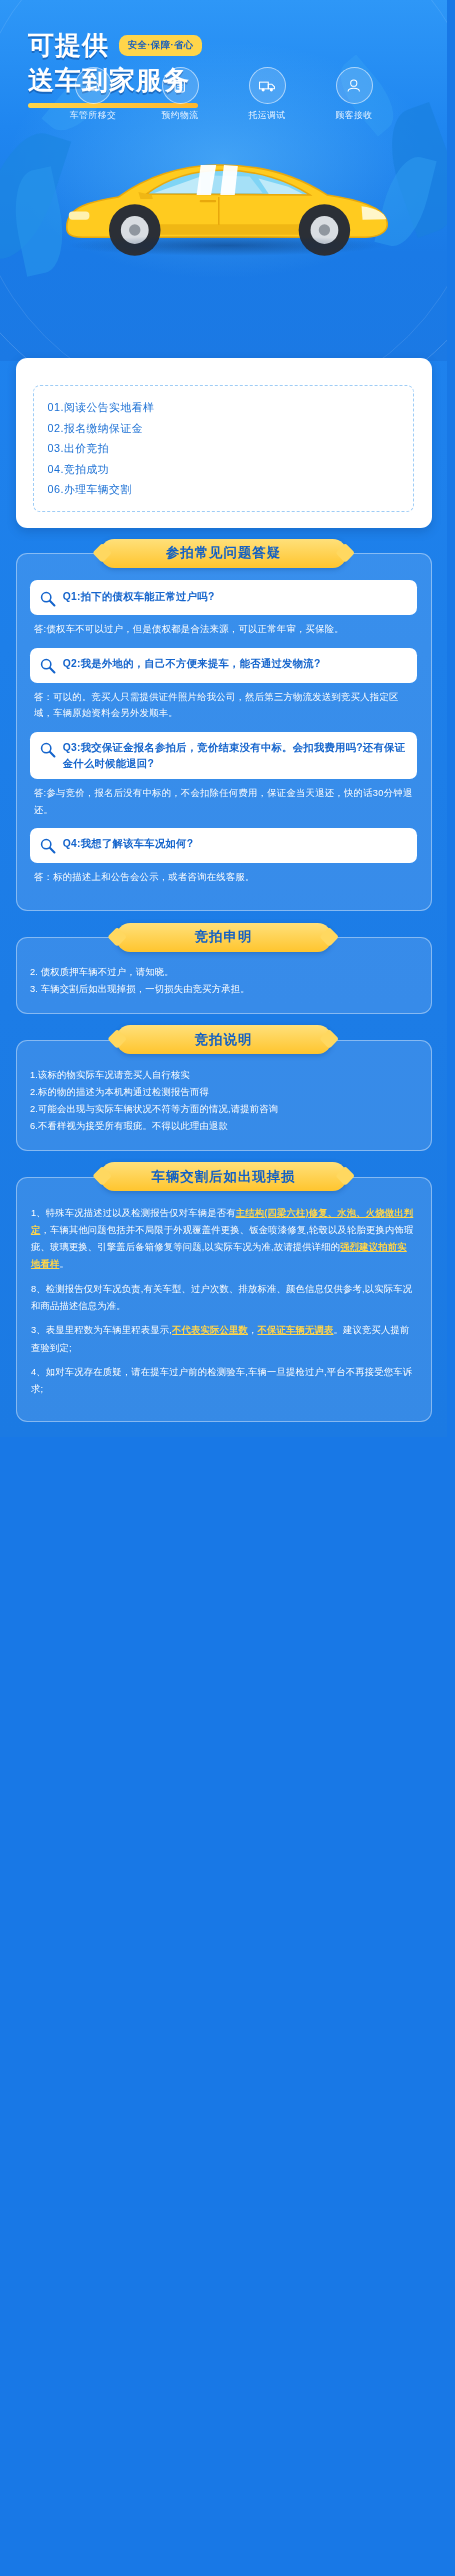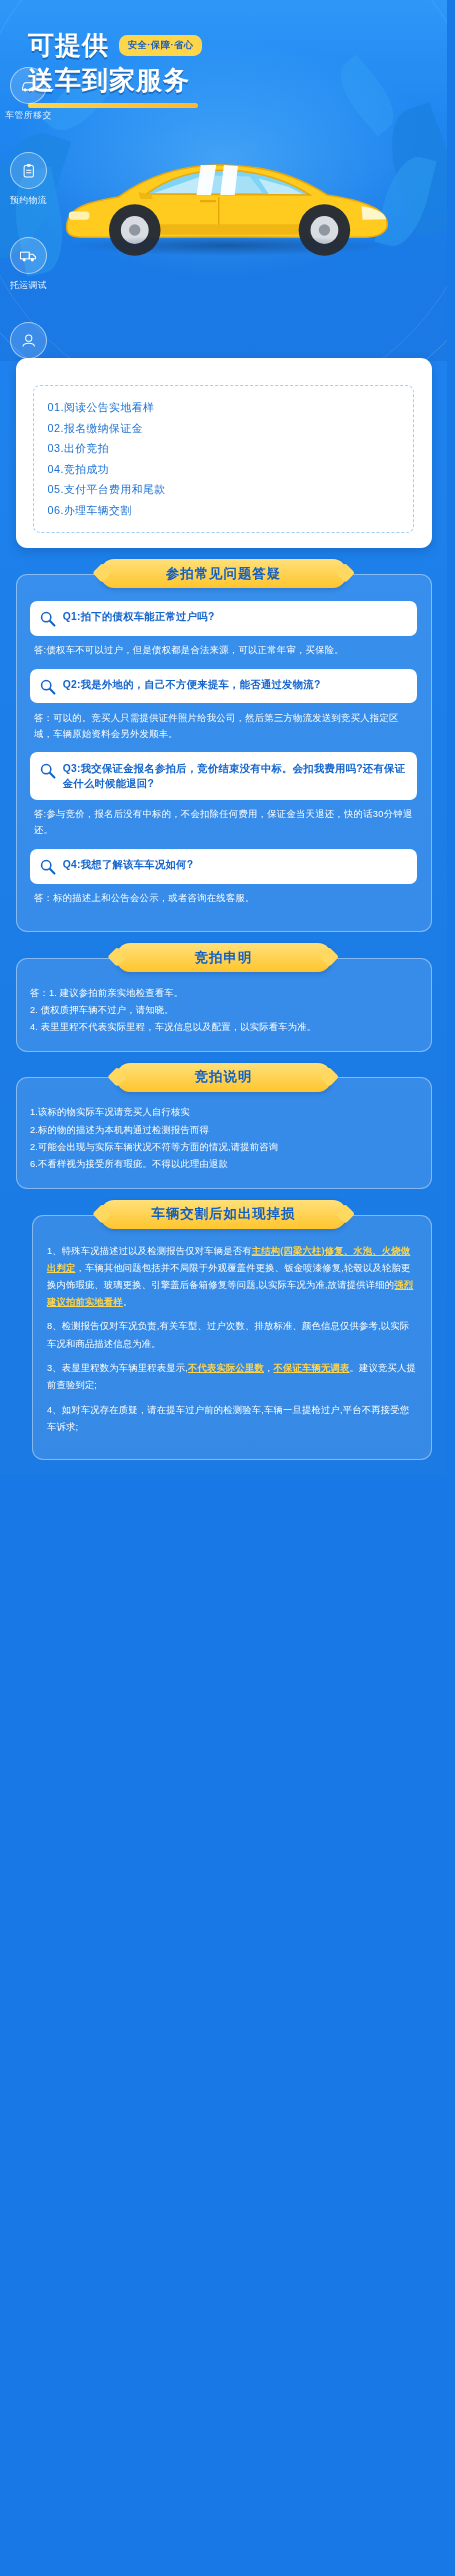--- a/index.html
+++ b/index.html
@@ -107,21 +107,20 @@
 
   
   .services {
     position: relative;
     z-index: 6;
     display: flex;
     justify-content: center;
     gap: 30px;
     padding: 0 0 15.5px 0;
     margin-top: -41px;
-    flex-direction: column;
   }
   .svc { width: 57px; text-align: center; }
   .svc-circle {
     width: 37px; height: 37px; border-radius: 50%;
     background: rgba(255,255,255,0.14);
     border: 1px solid rgba(255,255,255,0.55);
     margin: 0 auto 6.2px auto;
     display: flex; align-items: center; justify-content: center;
   }
   .svc-label { font-size: 8.8px; color: #eaf4ff; letter-spacing: 0.5px; }
@@ -206,21 +205,20 @@
 
   .tips-card {
     margin-top: -14.4px;
     background: rgba(255,255,255,0.12);
     border: 0.5px solid rgba(255,255,255,0.40);
     border-radius: 11.3px;
     padding: 27px 14.4px 15.5px 14.4px;
     font-size: 9.3px;
     line-height: 1.85;
     letter-spacing: 0.2px;
-    margin-left: 16px;
   }
   .tips-card p { margin-bottom: 7.2px; }
   .hl-yellow-u { color: #ffd54a; font-weight: bold; text-decoration: underline; }
 </style>
 </head>
 <body>
 
 <div class="page">
 
   <div class="hero">
@@ -319,21 +317,20 @@
     </div>
   </div>
 
   <div class="section">
     <div class="card">
       <div class="flow-inner">
         <div class="flow-item">01.阅读公告实地看样</div>
         <div class="flow-item">02.报名缴纳保证金</div>
         <div class="flow-item">03.出价竞拍</div>
         <div class="flow-item">04.竞拍成功</div>
-        <div class="flow-item">05.支付平台费用和尾款</div>
         <div class="flow-item">06.办理车辆交割</div>
       </div>
     </div>
   </div>
 
   <div class="section">
     <div class="sec-head wide">
       <span>参拍常见问题答疑</span>
     </div>
     <div class="faq-card">
@@ -383,23 +380,22 @@
       <div class="answer">答：标的描述上和公告会公示，或者咨询在线客服。</div>
 
     </div>
   </div>
 
   <div class="section">
     <div class="sec-head">
       <span>竞拍申明</span>
     </div>
     <div class="faq-card note-list">
-      <span class="ln">答：1. 建议参拍前亲实地检查看车。</span>
       <span class="ln">2. 债权质押车辆不过户，请知晓。</span>
-      <span class="ln">4. 表里里程不代表实际里程，车况信息以及配置，以实际看车为准。</span>
+      <span class="ln">3. 车辆交割后如出现掉损，一切损失由竞买方承担。</span>
     </div>
   </div>
 
   <div class="section">
     <div class="sec-head">
       <span>竞拍说明</span>
     </div>
     <div class="faq-card note-list">
       <span class="ln">1.该标的物实际车况请竞买人自行核实</span>
       <span class="ln">2.标的物的描述为本机构通过检测报告而得</span>

